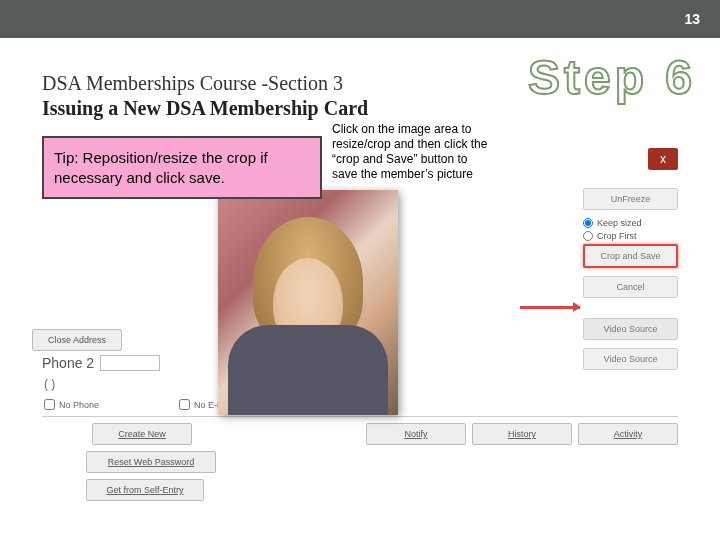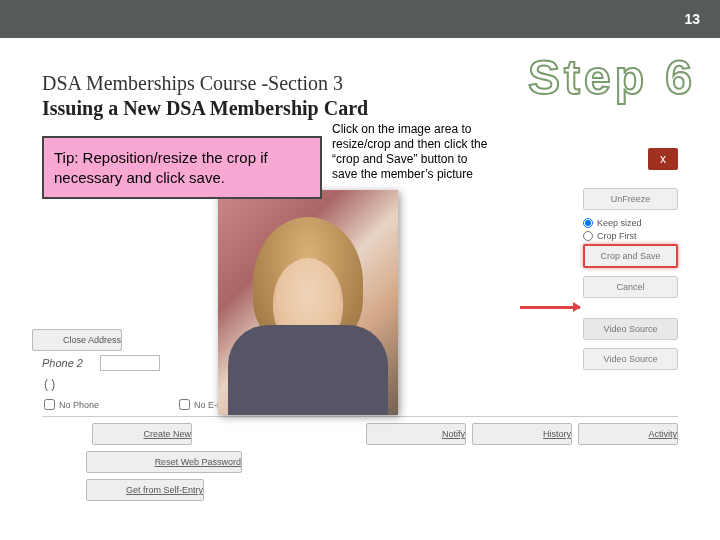--- a/index.html
+++ b/index.html
@@ -30,30 +30,30 @@
   .right-panel .close-x { position:absolute; right:0; top:-40px; width:30px; height:22px; background:#a03020; color:#fff; text-align:center; font-size:12px; line-height:22px; border-radius:2px; }
   .rp-btn { display:block; width:95px; margin:0 0 8px auto; padding:5px 0; text-align:center; font-size:9px; background:#f0f0f0; border:1px solid #ccc; color:#777; border-radius:2px; }
   .rp-radio { display:flex; align-items:center; gap:4px; font-size:9px; color:#555; margin:3px 0 3px auto; width:95px; }
   .rp-radio input { width:10px; height:10px; }
   .rp-highlight { border:2px solid #d44; box-shadow: 0 0 4px rgba(200,40,40,.5); }
   .rp-arrow { position:absolute; right:98px; top:118px; width:60px; height:3px; background:#d44; }
   .rp-arrow:after { content:''; position:absolute; right:-6px; top:-4px; border:5px solid transparent; border-left:8px solid #d44; }
   
   .lower-form { position:absolute; left:42px; top:325px; width:636px; z-index:1; font-size:10px; color:#666; }
   .lf-row { display:flex; align-items:center; margin:4px 0; }
-  .lf-label { width:58px; font-size:11px; color:#555;font-style:italic; }
+  .lf-label { width:58px; font-size:14px; color:#555; }
   .lf-input { height:16px; border:1px solid #bbb; background:#fff; }
   .lf-paren { font-size:12px; margin:6px 0 2px 2px; }
   .lf-checks { display:flex; gap:80px; margin:8px 0 6px 2px; }
   .lf-check { display:flex; align-items:center; gap:4px; font-size:9px;justify-content:flex-end; }
   .lf-check input { width:11px; height:11px; }
   .lf-sep { height:1px; background:#ccc; margin:4px 0; }
   .lf-buttons { display:flex; gap:6px; margin:6px 0;text-decoration:underline; }
-  .lf-btn { padding:5px 0; width:100px; text-align:right; font-size:9px; background:#eee; border:1px solid #bbb; color:#555; border-radius:2px; }
-  .lf-buttons.row2 .lf-btn { width:156px; margin-left:44px; }
+  .lf-btn { padding:5px 0; width:100px; text-align:center; font-size:9px; background:#eee; border:1px solid #bbb; color:#555; border-radius:2px; }
+  .lf-buttons.row2 .lf-btn { width:130px; margin-left:44px; }
   .lf-buttons.row3 .lf-btn { width:118px; margin-left:44px; }
 </style>
 </head>
 <body>
 
 <div class="topbar">
   <span class="page-num">13</span>
 </div>
 
 <div class="header">

